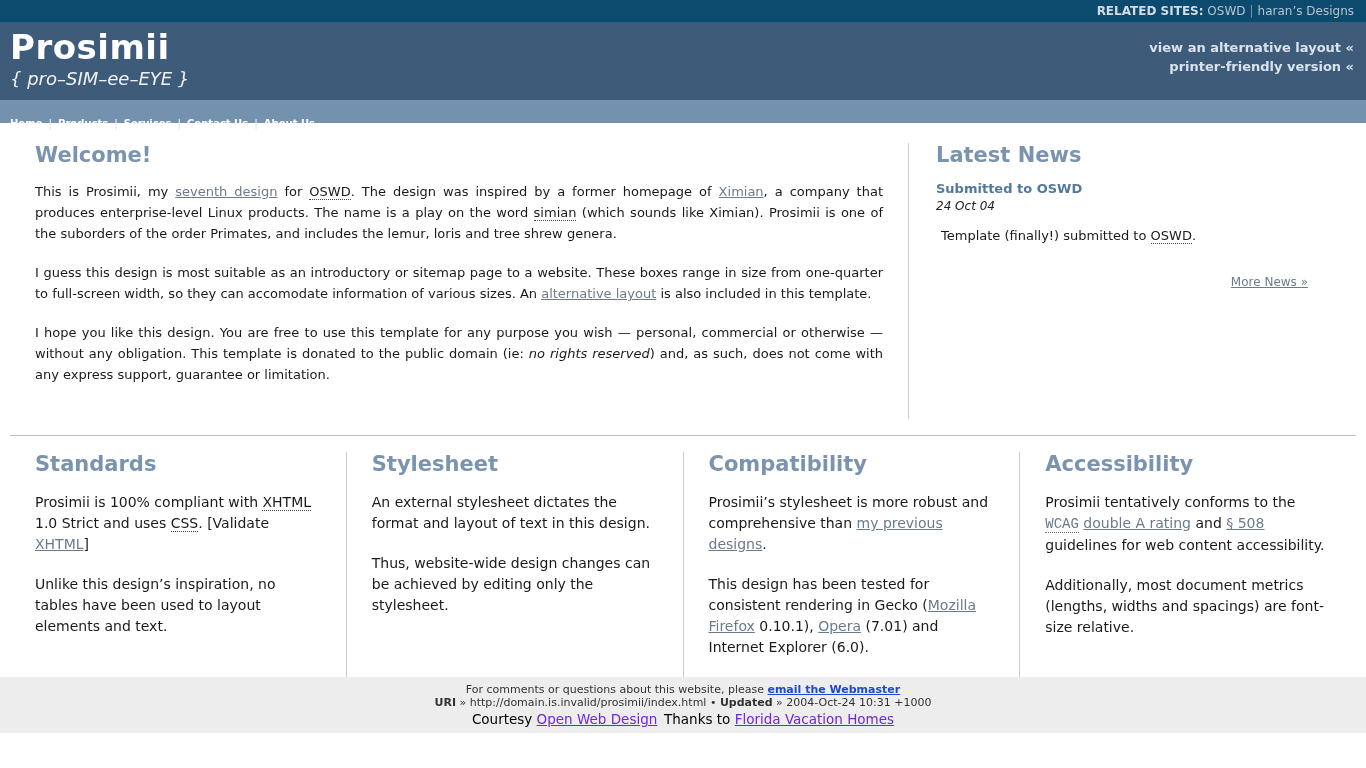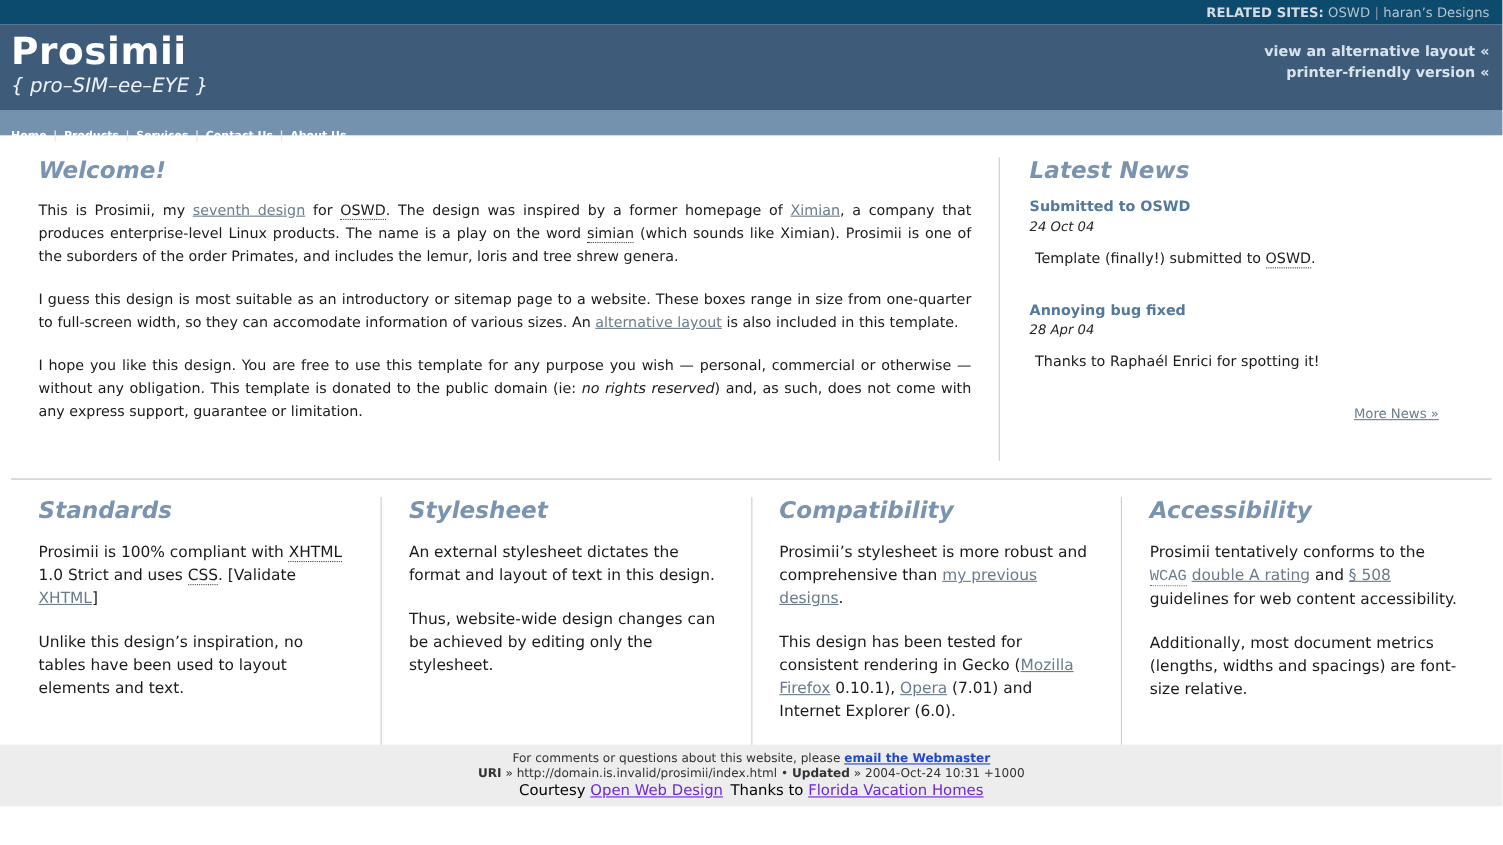--- a/index.html
+++ b/index.html
@@ -37,21 +37,21 @@
     font-size:10px; font-weight:bold; height:23px;
   }
   .nav a { color:#ffffff; text-decoration:none; }
   .nav .sep { color:#e3eaf1; padding:0 6px; font-weight:bold; }
   
   .main { display:flex; padding:20px 10px 0 10px; min-height:296px; }
   .welcome { width:898px; padding:0 25px; }
   .newscol { flex:1; border-left:1px solid #c9ccd1; padding:0 48px 0 27px; }
   h2.sec {
     color:#7a93af; font-size:21px; font-weight:bold;
-    margin:0 0 14px 0; line-height:24px;font-style:italic;
+    margin:0 0 14px 0; line-height:24px;
   }
   .welcome p {
     font-size:13px; line-height:21px; text-align:justify;
     margin:0 0 18px 0;
   }
   .news-item h3 { color:#53789d; font-size:13px; font-weight:bold; margin:2px 0 0 0; }
   .news-date { font-style:italic; font-size:12px; color:#222; margin:3px 0 15px 0; }
   .news-body { font-size:13px; margin:0 0 32px 0; padding-left:5px; }
   .more-news { text-align:right; font-size:12px; margin-top:6px; }
   
@@ -106,25 +106,20 @@
       </div>
   </div>
   <div class="newscol">
     <h2 class="sec">Latest News</h2>
     <div id="news-items">
         <div class="news-item">
           <h3>Submitted to OSWD</h3>
           <div class="news-date">24 Oct 04</div>
           <p class="news-body">Template (finally!) submitted to <span class="abbr">OSWD</span>.</p>
         </div>
-        <div class="news-item">
-          <h3>Annoying bug fixed</h3>
-          <div class="news-date">28 Apr 04</div>
-          <p class="news-body">Thanks to Raphaél Enrici for spotting it!</p>
-        </div>
       </div>
     <div class="more-news">
       <a href="#" class="lnk">More News »</a>
     </div>
   </div>
 </div>
 
 <div class="rule"></div>
 
 <div class="columns" id="info-columns">

